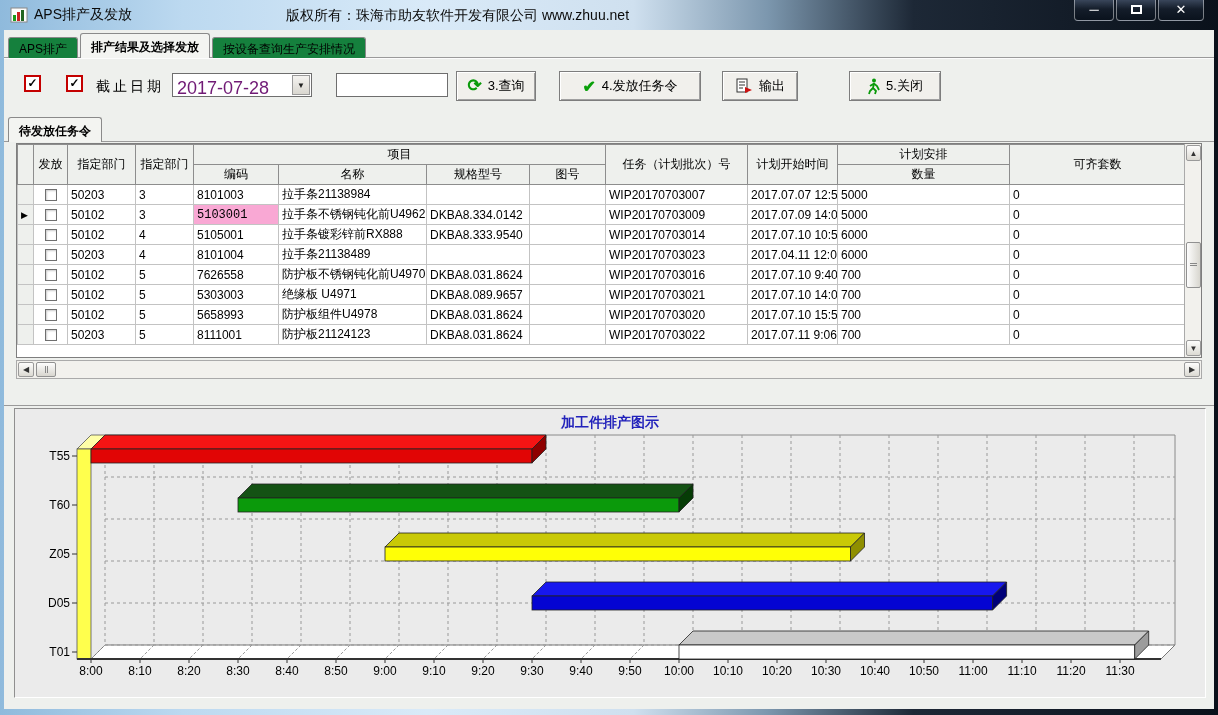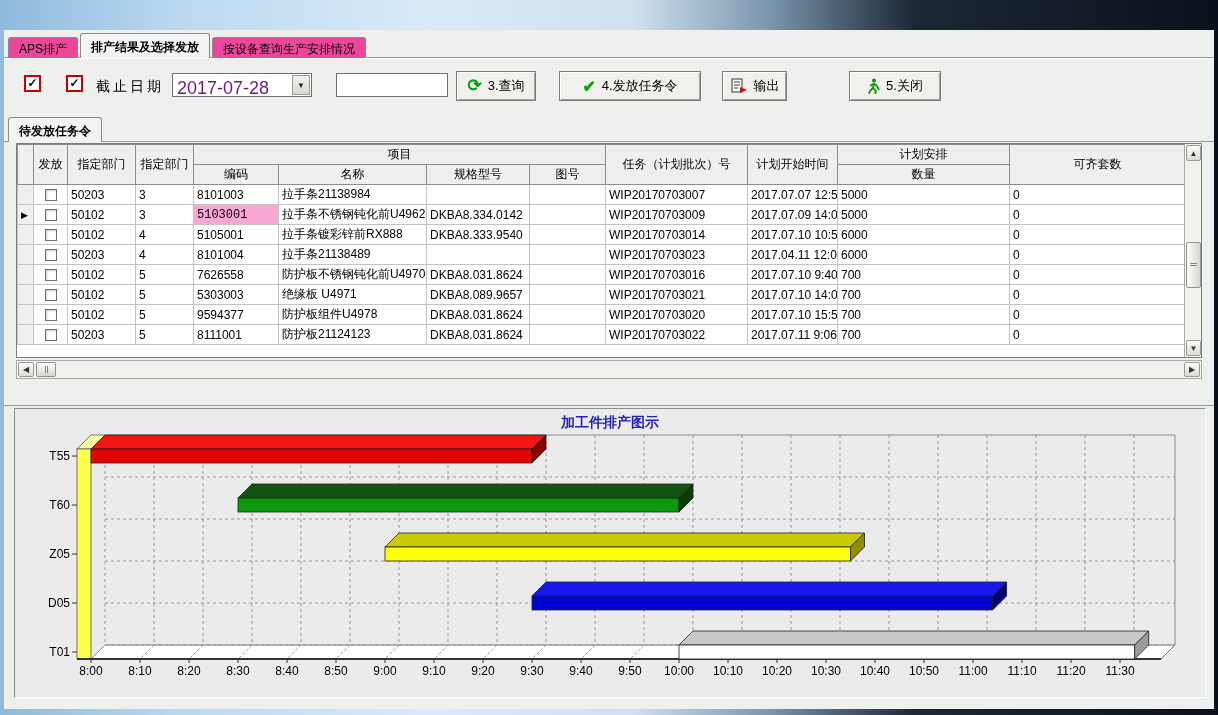--- a/index.html
+++ b/index.html
@@ -20,21 +20,21 @@
     background:linear-gradient(#39465a,#141d2a 45%,#0a121d);
     border:1px solid rgba(255,255,255,.45); border-top:none; border-radius:0 0 4px 4px;
     font-size:13px; cursor:default;
   }
   .winbtn .maxglyph { display:inline-block; width:11px; height:9px; border:2px solid #fff; margin-top:5px; }
   
   .client { position:absolute; left:4px; top:30px; right:4px; bottom:6px; background:#eef0ed; }
   
   .tabstrip { position:absolute; display:flex; align-items:flex-end; height:26px; }
   .tabstrip .tab {
-    padding:3px 10px 3px; font-size:12px; color:#000; background:#ec4899;
+    padding:3px 10px 3px; font-size:12px; color:#000; background:#15803d;
     border:1px solid #8a8a8a; border-bottom:none; border-radius:3px 3px 0 0; margin-right:2px;
     height:21px; white-space:nowrap;
   }
   .tabstrip .tab.active { background:#f3f4f1; font-weight:bold; height:25px; padding-top:5px; z-index:3; }
   #main-tabs { left:4px; top:2px; }
   #grid-tabs { left:4px; top:86px;text-align:center; }
   #bottom-tabs { left:4px; top:350px; }
   .strip-line { position:absolute; left:0; width:100%; height:1px; background:#9a9a9a; }
   
   .toolbar { position:absolute; left:0; top:28px; width:100%; height:58px; border-top:1px solid #fcfcfc; }
@@ -81,20 +81,35 @@
   .chart-panel { position:absolute; left:10px; top:378px; width:1192px; height:290px; background:#ebebeb;
                  border-top:1px solid #8f8f8f; border-left:1px solid #8f8f8f; border-right:1px solid #fff; border-bottom:1px solid #fff; }
   .chart-panel svg { display:block; }
   text { font-family:"Liberation Sans", sans-serif; }
 </style>
 </head>
 <body>
 
 <div class="window">
 
+  <div class="titlebar">
+    <svg class="app-icon" viewBox="0 0 18 18">
+      <rect x="1" y="2" width="16" height="14" fill="#fdfdfd" stroke="#888"></rect>
+      <rect x="3" y="9" width="3" height="6" fill="#1a9a1a"></rect>
+      <rect x="7" y="6" width="3" height="9" fill="#cc2222"></rect>
+      <rect x="11" y="4" width="3" height="11" fill="#226622"></rect>
+    </svg>
+    <span class="win-title">APS排产及发放</span>
+    <span class="win-copyright">版权所有：珠海市助友软件开发有限公司 www.zhuu.net</span>
+    <div class="winbtns">
+      <div class="winbtn">─</div>
+      <div class="winbtn"><span class="maxglyph"></span></div>
+      <div class="winbtn" style="width:46px">✕</div>
+    </div>
+  </div>
 
   <div class="client">
 
     <div class="strip-line" style="top:27px"></div>
     <div class="tabstrip" id="main-tabs">
         <div class="tab">APS排产</div>
         <div class="tab active">排产结果及选择发放</div>
         <div class="tab">按设备查询生产安排情况</div>
       </div>
 
@@ -108,21 +123,21 @@
       </div>
       <input class="txtinput" value="" style="">
       <div class="btn" style="left:452px; width:80px">
         <span class="icon-refresh">⟳</span>
         <span>3.查询</span>
       </div>
       <div class="btn" style="left:555px; width:142px">
         <span class="icon-check">✔</span>
         <span>4.发放任务令</span>
       </div>
-      <div class="btn" style="left:718px; width:65px">
+      <div class="btn" style="left:718px; width:76px">
         <svg width="18" height="16" viewBox="0 0 18 16">
           <rect x="2" y="1" width="10" height="13" fill="#fff" stroke="#333"></rect>
           <line x1="4" y1="4" x2="10" y2="4" stroke="#333"></line>
           <line x1="4" y1="7" x2="10" y2="7" stroke="#333"></line>
           <line x1="4" y1="10" x2="8" y2="10" stroke="#333"></line>
           <path d="M10 9 L17 12 L10 15 Z" fill="#cc1111"></path>
         </svg>
         <span>输出</span>
       </div>
       <div class="btn" style="left:845px; width:92px">
@@ -272,21 +287,21 @@
               <td class="num">700</td>
               <td class="sets">0</td>
             </tr>
             <tr>
               <td class="ind"></td>
               <td>
                 <div class="cbx"></div>
               </td>
               <td>50102</td>
               <td class="num">5</td>
-              <td class="">9594377</td>
+              <td class="">5658993</td>
               <td>防护板组件U4978</td>
               <td>DKBA8.031.8624</td>
               <td></td>
               <td>WIP20170703020</td>
               <td>2017.07.10 15:5</td>
               <td class="num">700</td>
               <td class="sets">0</td>
             </tr>
             <tr>
               <td class="ind"></td>

